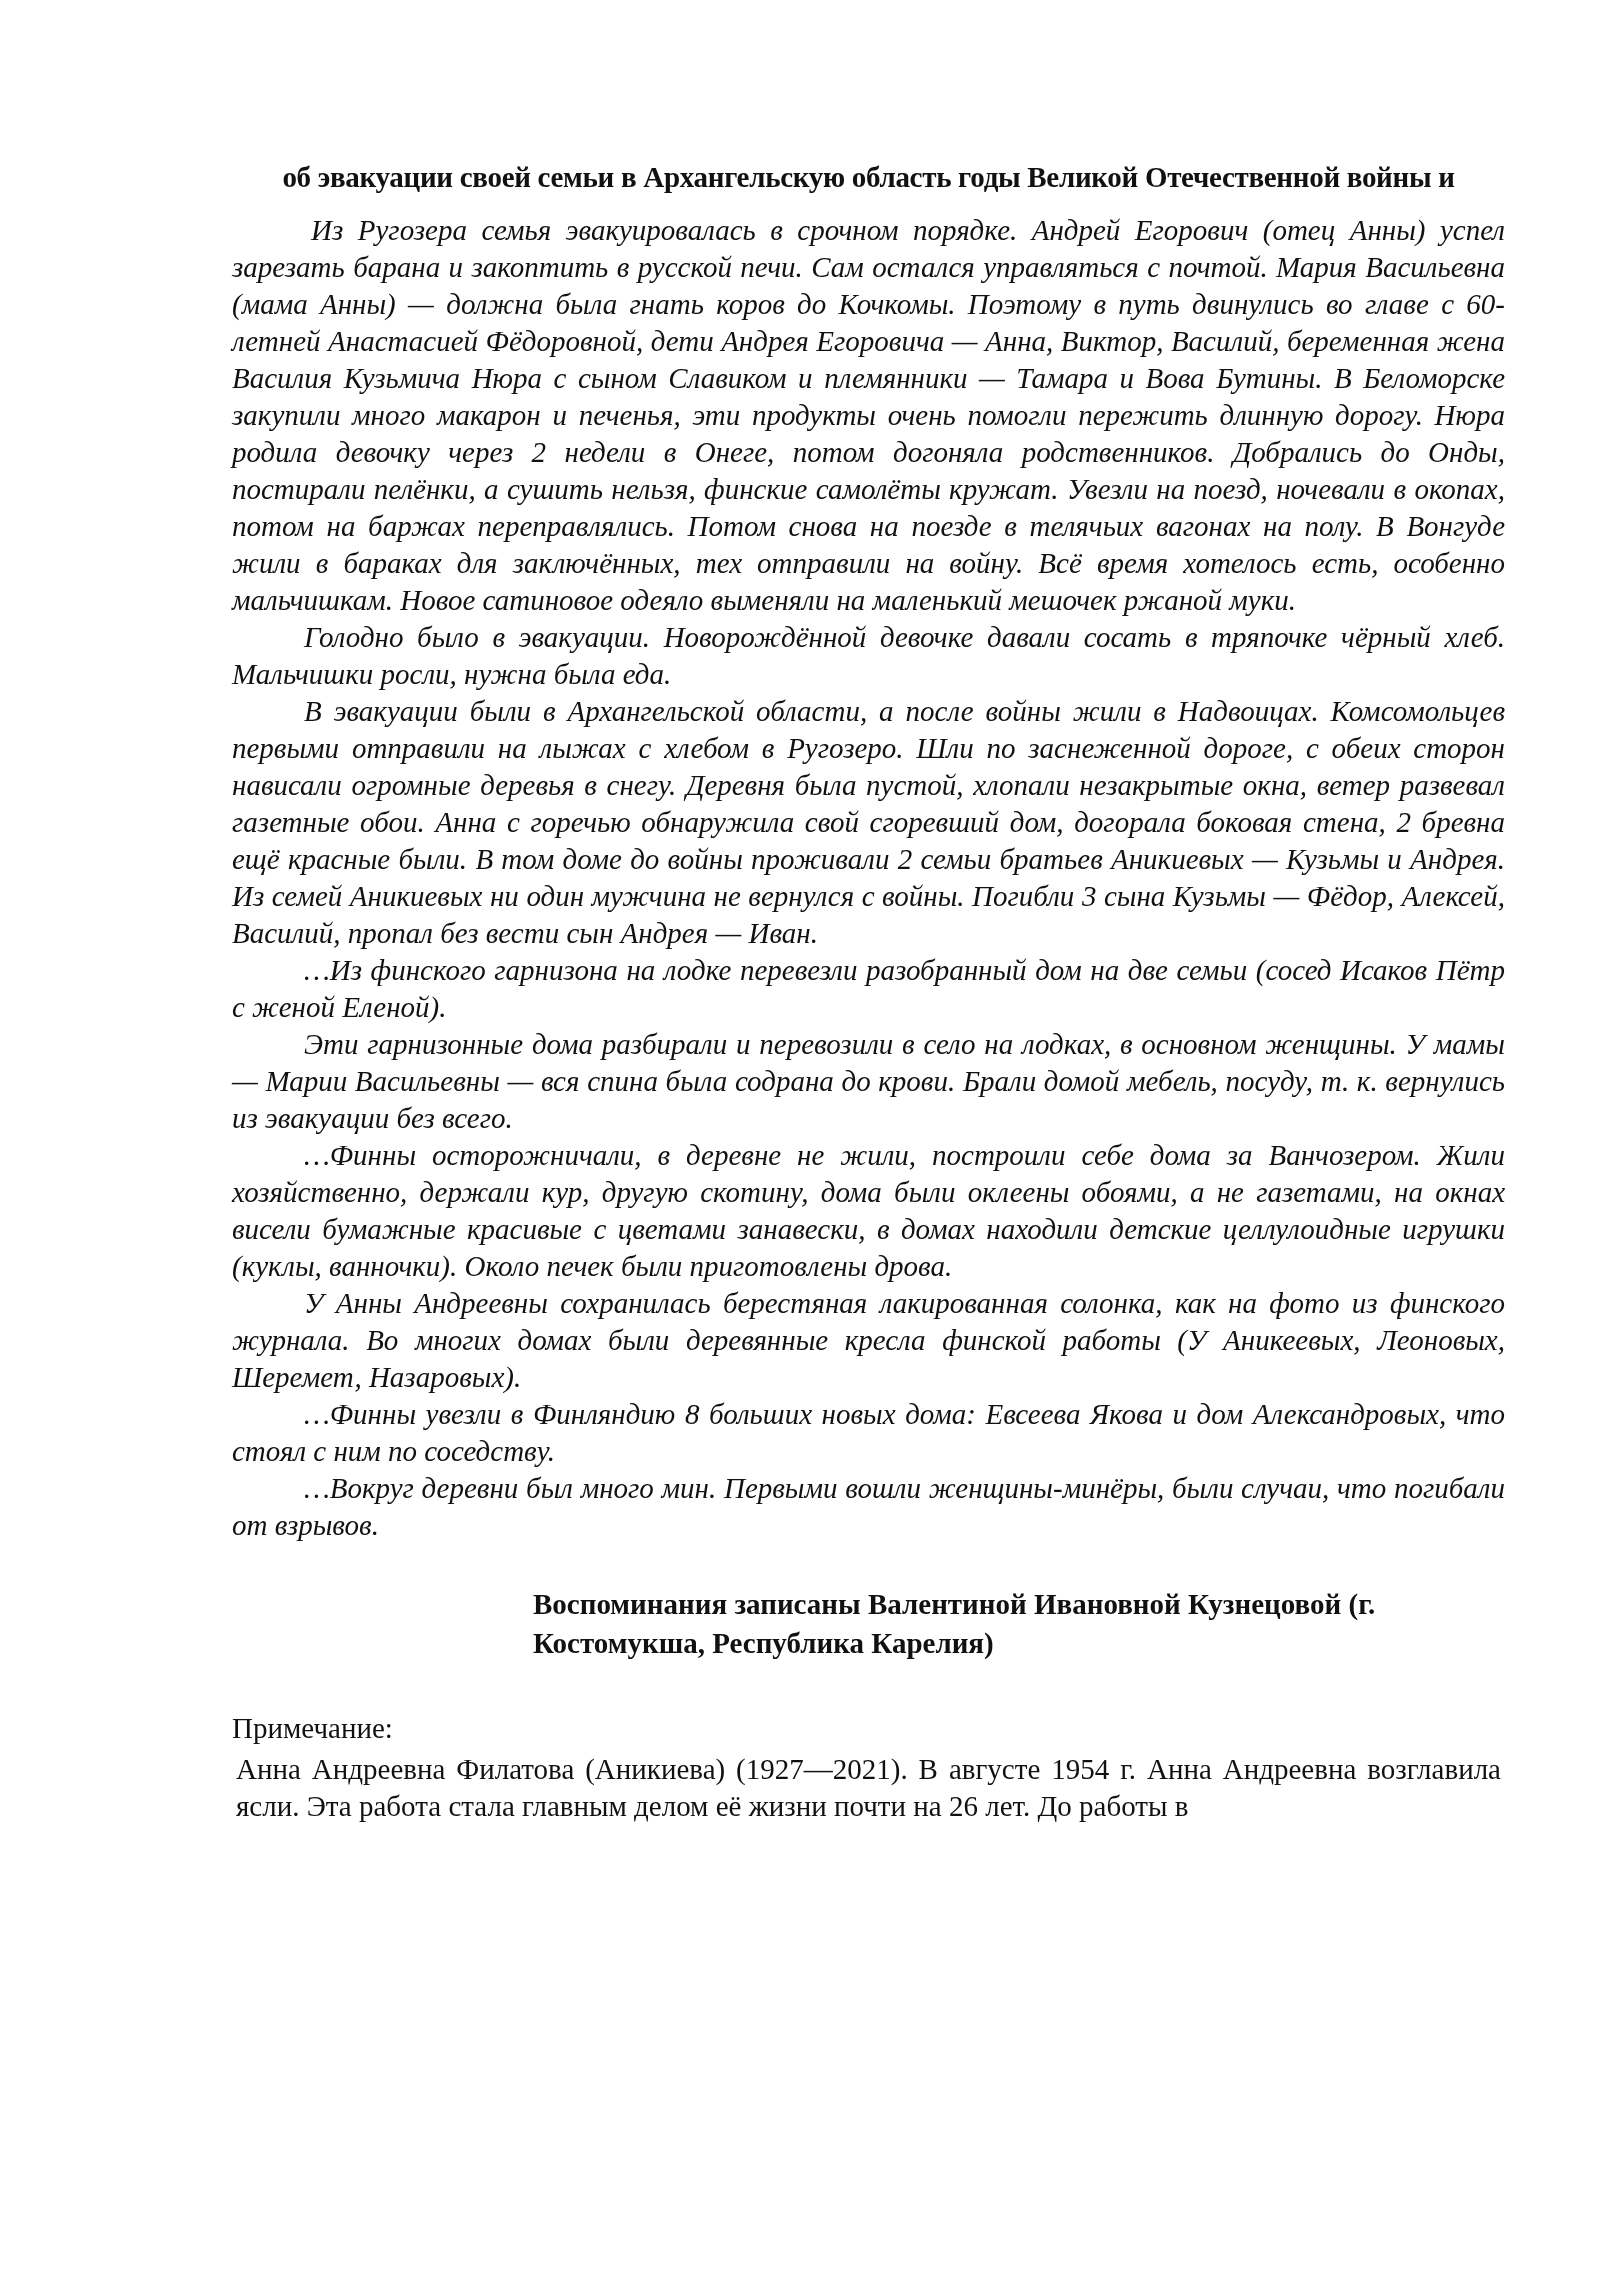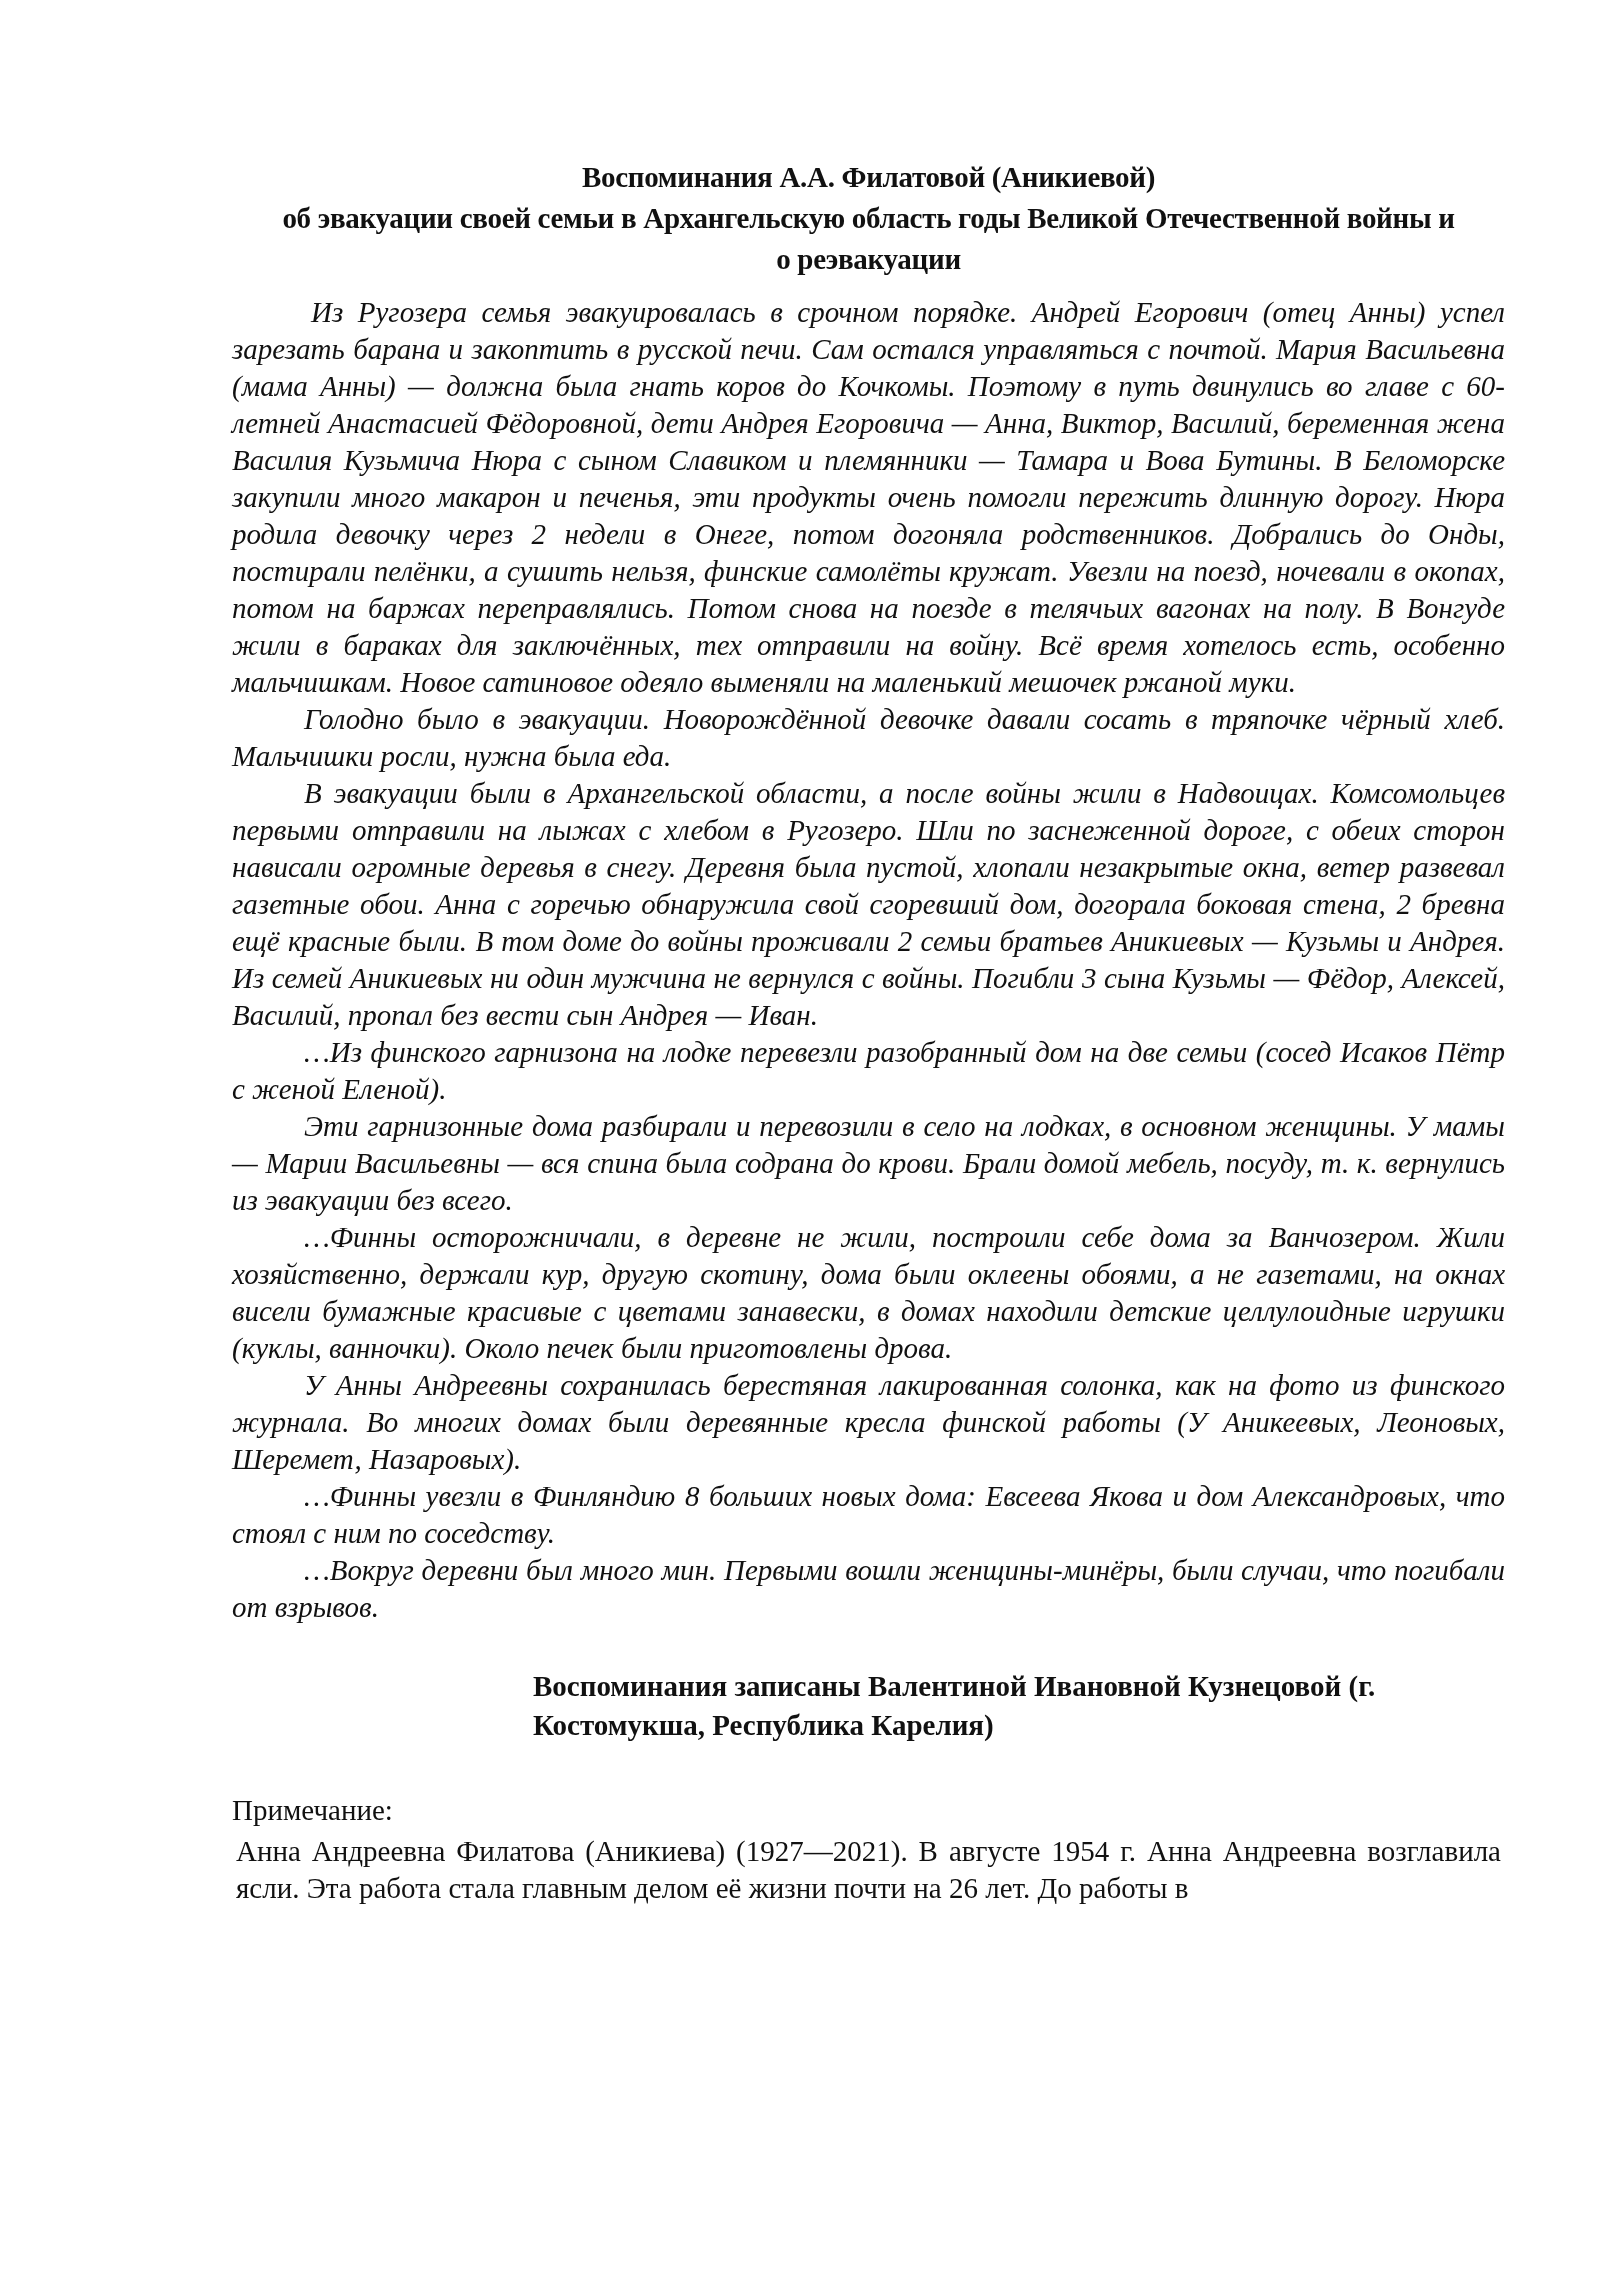--- a/index.html
+++ b/index.html
@@ -23,23 +23,21 @@
     margin: 41px 0 0 0;
   }
   .note-label { font-size: 29px; line-height: 37px; margin: 47px 0 0 0; }
   .note-text { font-size: 29px; line-height: 37px; text-align: justify; margin: 4px; }
 </style>
 </head>
 <body>
 
 <div class="page">
   <div>
-    <p class="title">Воспоминания А.А. Филатовой (Аникиевой)</p>
     <p class="title" style="white-space:nowrap;margin-left:-18.3px;margin-right:-18.3px;">об эвакуации своей семьи в Архангельскую область годы Великой Отечественной войны и</p>
-    <p class="title">о реэвакуации</p>
   </div>
 
   <div class="body">
     <p class="para" style="text-indent:79px;">Из Ругозера семья эвакуировалась в срочном порядке. Андрей Егорович (отец Анны) успел зарезать барана и закоптить в русской печи. Сам остался управляться с почтой. Мария Васильевна (мама Анны) — должна была гнать коров до Кочкомы. Поэтому в путь двинулись во главе с 60-летней Анастасией Фёдоровной, дети Андрея Егоровича — Анна, Виктор, Василий, беременная жена Василия Кузьмича Нюра с сыном Славиком и племянники — Тамара и Вова Бутины. В Беломорске закупили много макарон и печенья, эти продукты очень помогли пережить длинную дорогу. Нюра родила девочку через 2 недели в Онеге, потом догоняла родственников. Добрались до Онды, постирали пелёнки, а сушить нельзя, финские самолёты кружат. Увезли на поезд, ночевали в окопах, потом на баржах переправлялись. Потом снова на поезде в телячьих вагонах на полу. В Вонгуде жили в бараках для заключённых, тех отправили на войну. Всё время хотелось есть, особенно мальчишкам. Новое сатиновое одеяло выменяли на маленький мешочек ржаной муки.</p>
     <p class="para">Голодно было в эвакуации. Новорождённой девочке давали сосать в тряпочке чёрный хлеб. Мальчишки росли, нужна была еда.</p>
     <p class="para">В эвакуации были в Архангельской области, а после войны жили в Надвоицах. Комсомольцев первыми отправили на лыжах с хлебом в Ругозеро. Шли по заснеженной дороге, с обеих сторон нависали огромные деревья в снегу. Деревня была пустой, хлопали незакрытые окна, ветер развевал газетные обои. Анна с горечью обнаружила свой сгоревший дом, догорала боковая стена, 2 бревна ещё красные были. В том доме до войны проживали 2 семьи братьев Аникиевых — Кузьмы и Андрея. Из семей Аникиевых ни один мужчина не вернулся с войны. Погибли 3 сына Кузьмы — Фёдор, Алексей, Василий, пропал без вести сын Андрея — Иван.</p>
     <p class="para">…Из финского гарнизона на лодке перевезли разобранный дом на две семьи (сосед Исаков Пётр с женой Еленой).</p>
     <p class="para">Эти гарнизонные дома разбирали и перевозили в село на лодках, в основном женщины. У мамы — Марии Васильевны — вся спина была содрана до крови. Брали домой мебель, посуду, т. к. вернулись из эвакуации без всего.</p>
     <p class="para">…Финны осторожничали, в деревне не жили, построили себе дома за Ванчозером. Жили хозяйственно, держали кур, другую скотину, дома были оклеены обоями, а не газетами, на окнах висели бумажные красивые с цветами занавески, в домах находили детские целлулоидные игрушки (куклы, ванночки). Около печек были приготовлены дрова.</p>
     <p class="para">У Анны Андреевны сохранилась берестяная лакированная солонка, как на фото из финского журнала. Во многих домах были деревянные кресла финской работы (У Аникеевых, Леоновых, Шеремет, Назаровых).</p>

